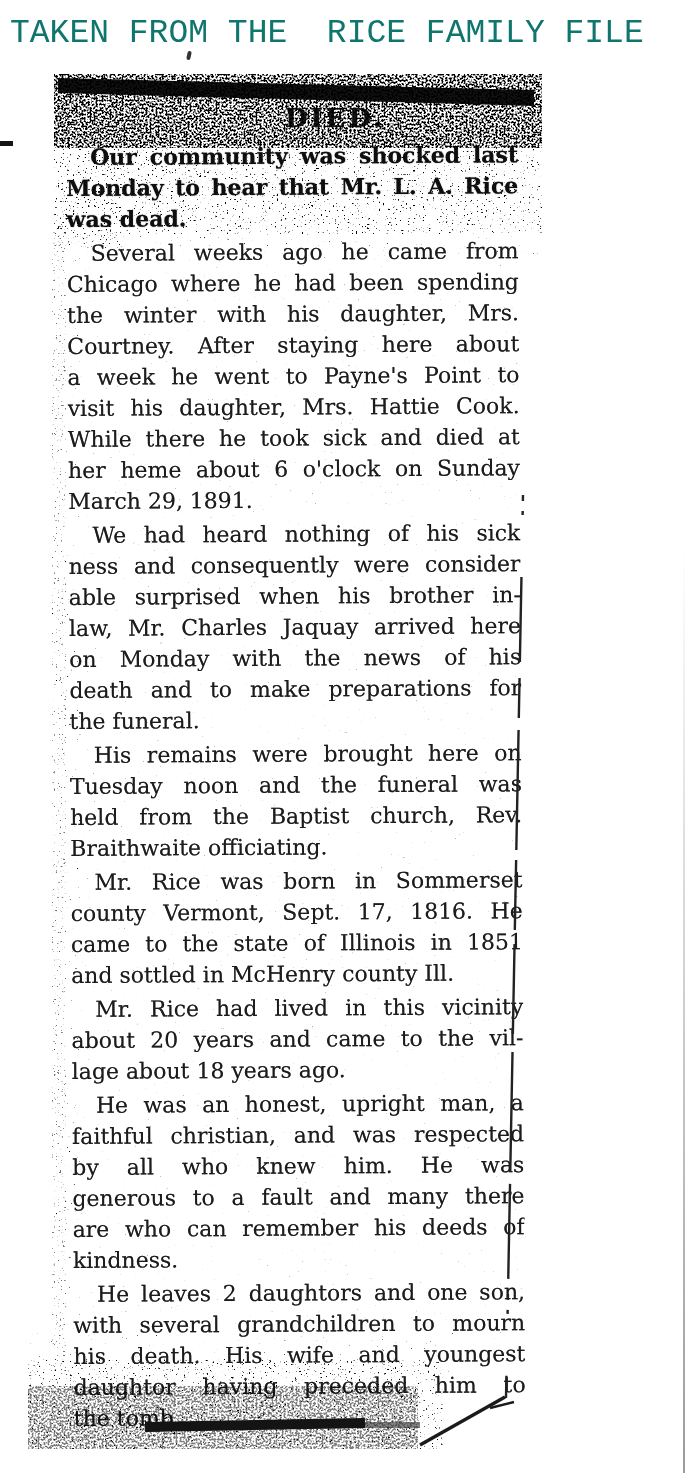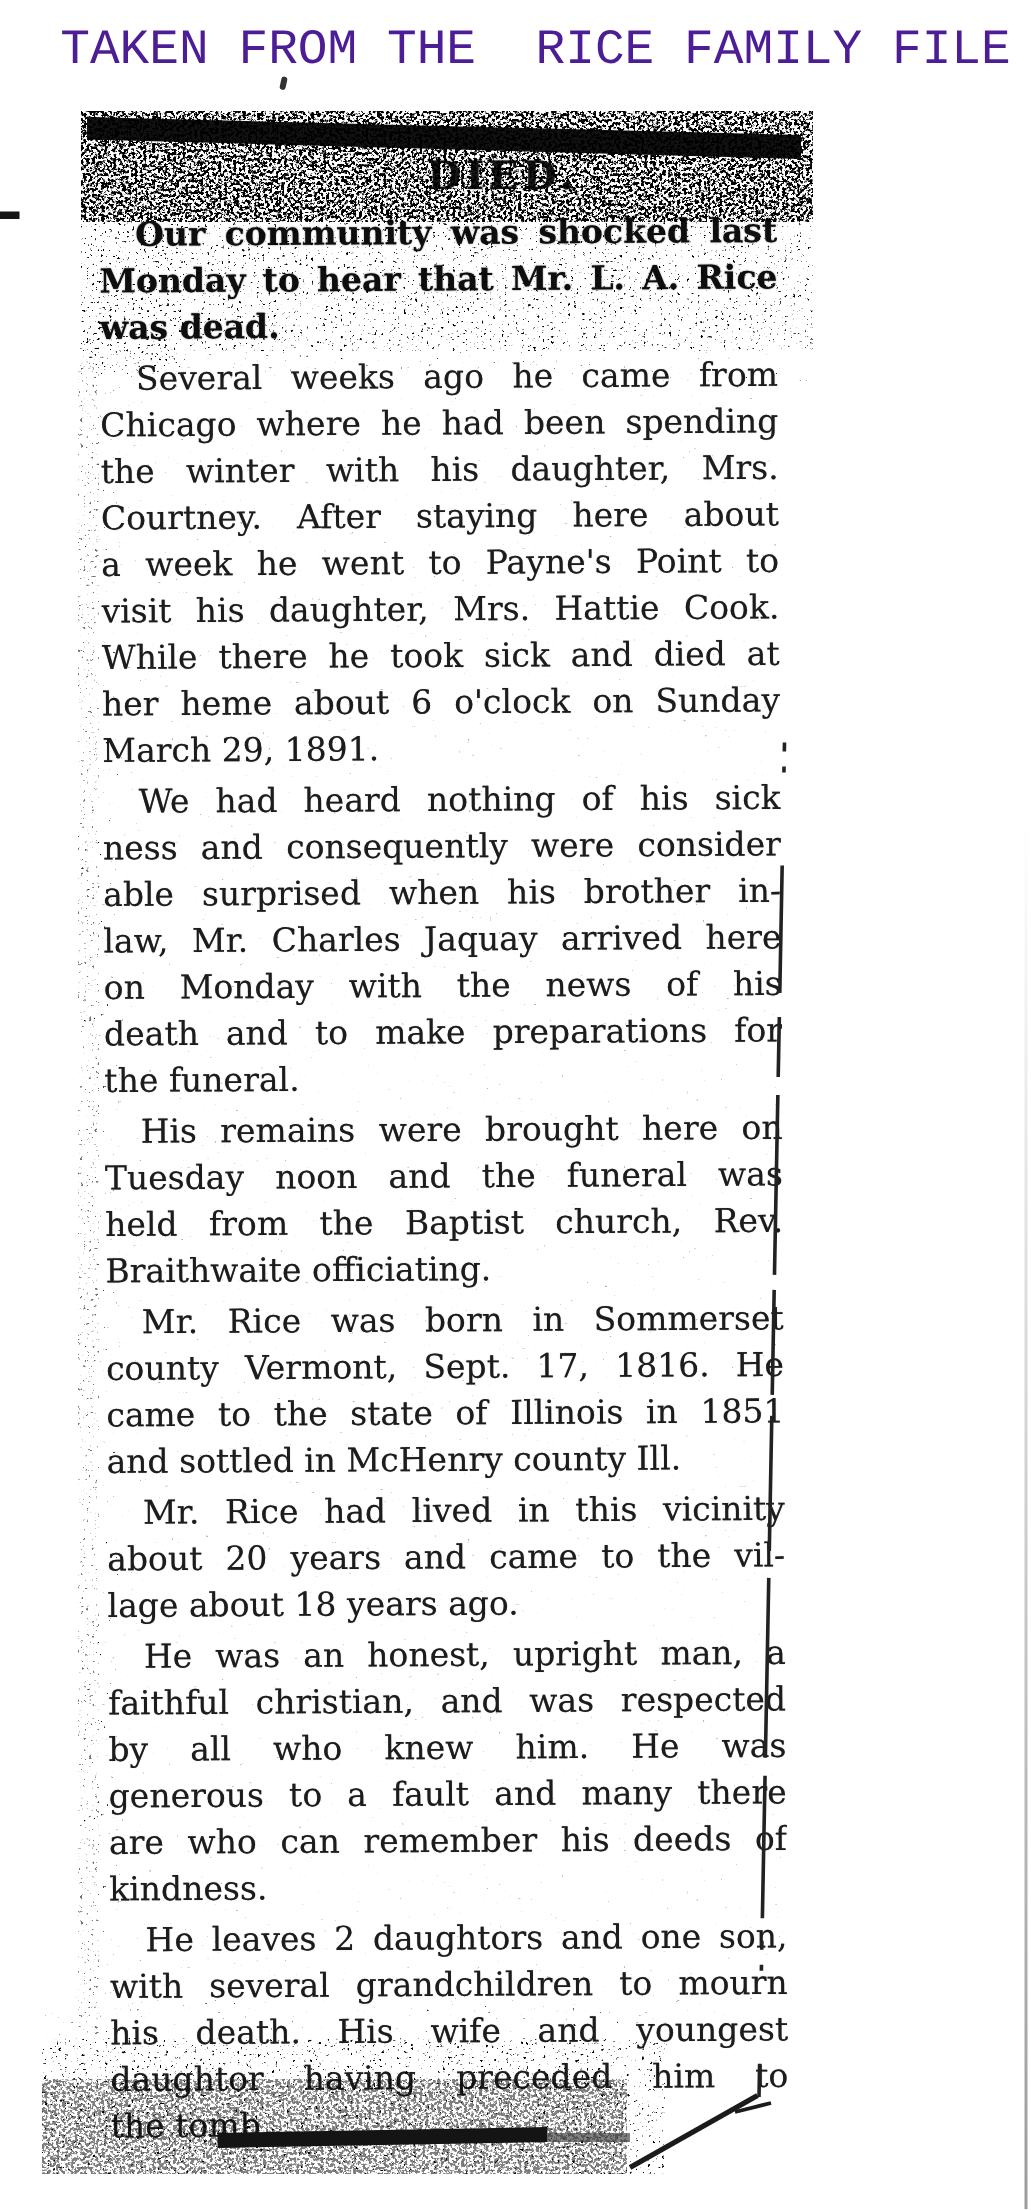--- a/index.html
+++ b/index.html
@@ -2,23 +2,23 @@
 <html><head>
 <meta charset="utf-8">
 <style>
   html,body{margin:0;padding:0;background:#ffffff;}
   #page{
     position:relative;width:687px;height:1473px;background:#ffffff;
     overflow:hidden;font-family:"DejaVu Serif",serif;
   }
   
   #file-header{
-    position:absolute;left:27px;top:14px;width:660px;
+    position:absolute;left:10px;top:14px;width:660px;
     font-family:"Liberation Mono",monospace;font-size:33px;line-height:40px;
-    color:#4c1d95;white-space:pre;letter-spacing:0px;text-align:center;
+    color:#0f766e;white-space:pre;letter-spacing:0px;
   }
   .stray-dash{position:absolute;left:0;top:141px;width:13px;height:5px;background:#151515;}
   .stray-comma{position:absolute;left:187px;top:51px;width:4px;height:9px;background:#333;border-radius:2px;transform:rotate(12deg);}
   .scan-edge{
     position:absolute;right:2px;top:545px;bottom:0;width:2px;
     background:linear-gradient(to bottom,rgba(185,185,185,0),rgba(150,150,150,.95));
   }
   
   #clipping{position:absolute;left:62px;top:76px;width:472px;height:1372px;background:#ffffff;}
   #clipping svg{position:absolute;pointer-events:none;}

